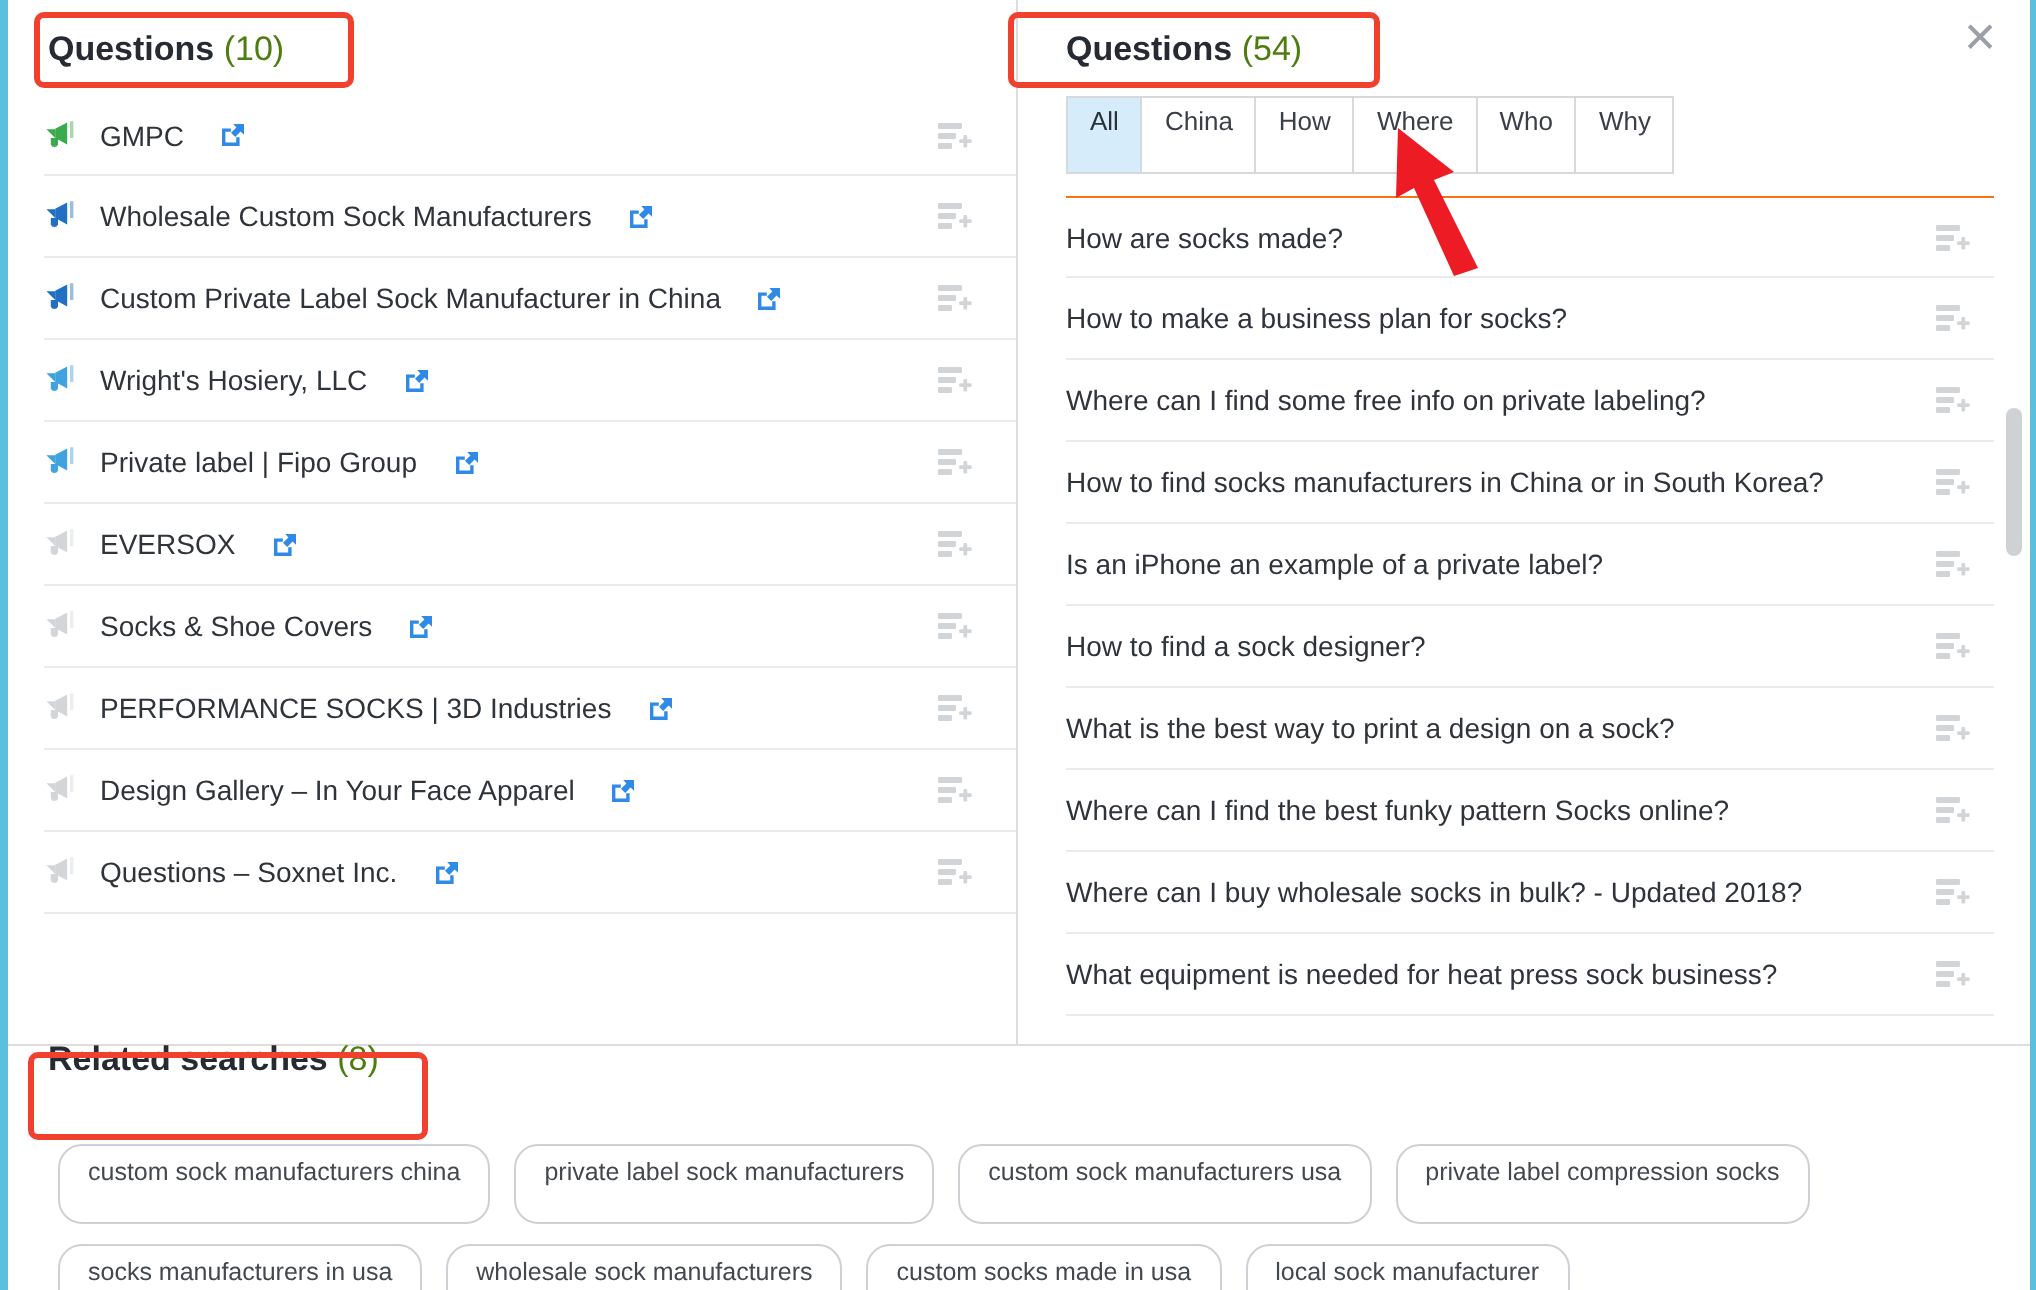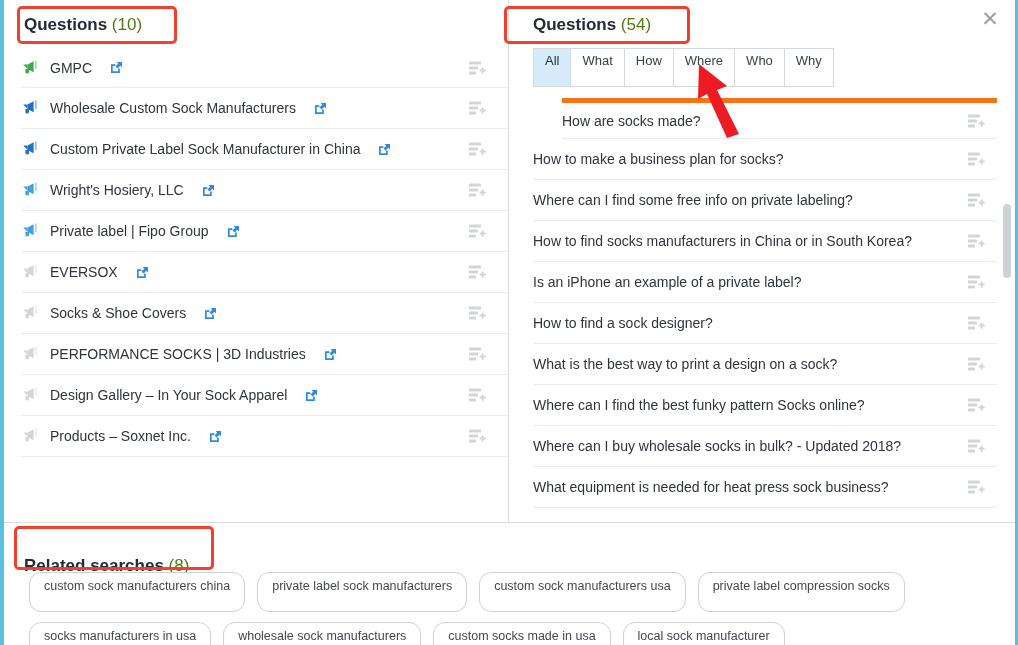--- a/index.html
+++ b/index.html
@@ -148,21 +148,21 @@
     left: 529px; right: 18px; top: 98px;
   }
   .qrow {
     position: relative;
     display: flex;
     align-items: center;
     height: 41px;
     border-bottom: 1px solid #e9ecef;
     padding-right: 30px;
   }
-  .qrow:first-child { border-top: 5px solid #f97316; margin-left: 29px; }
+  .qrow:first-child { border-top: 1px solid #f97316; }
   .qrow-text { font-size: 14px; color: #2f343b; white-space: nowrap; }
   .qrow .addlist { right: 12px; }
 
   
   .scrollbar-track {
     position: absolute;
     right: 4px; top: 100px;
     width: 8px; height: 412px;
   }
   .scrollbar-thumb {
@@ -177,21 +177,21 @@
   
   .arrow { position: absolute; left: 690px; top: 62px; pointer-events: none; }
 
   
   .related {
     position: absolute;
     left: 0; right: 0; top: 522px; bottom: 0;
     border-top: 1px solid #dddddd;
     background: #ffffff;
   }
-  .related-head { position: absolute; left: 20px; top: 556px; }
+  .related-head { position: absolute; left: 20px; top: 520px; }
   .box-related  { left: 10px; top: 526px; width: 200px; height: 44px; }
   .chips {
     position: absolute;
     left: 25px; top: 572px; right: 14px;
     display: flex;
     flex-wrap: wrap;
     gap: 10px 12px;
   }
   .chip {
     border: 1px solid #cdd1d5;
@@ -436,21 +436,21 @@
           </div>
           <div class="row">
             <span class="mega">
               <svg width="18" height="16" viewBox="0 0 18 16">
                 <path d="M11.6 1.2 L11.6 12.2 L5.6 9.0 L5.6 4.4 Z" fill="#d3d6d9"></path>
                 <path d="M1.2 4.6 L5.6 4.6 L5.6 9.0 L3.4 9.0 L3.4 12.4 A2 2 0 0 0 7.0 12.4 L7.0 9.0 L5.6 9.0 Z" fill="#d3d6d9"></path>
                 <rect x="13.0" y="0.6" width="1.7" height="8.4" fill="#d3d6d9" opacity="0.45"></rect>
               </svg>
             </span>
             <span class="row-text">
-              <span>Design Gallery – In Your Sock Apparel</span>
+              <span>Design Gallery – In Your Face Apparel</span>
               <span class="extlink">
                 <svg width="13" height="13" viewBox="0 0 13 13">
                   <path d="M1 3.2 L1 12 L9.8 12 L9.8 7.6 L8.1 7.6 L8.1 10.3 L2.7 10.3 L2.7 4.9 L5.4 4.9 L5.4 3.2 Z" fill="#2e8ae6"></path>
                   <path d="M6.6 1 L12 1 L12 6.4 L10.3 4.8 L7.6 7.5 L5.5 5.4 L8.2 2.7 Z" fill="#2e8ae6"></path>
                 </svg>
               </span>
             </span>
             <span class="addlist">
               <svg width="17" height="14" viewBox="0 0 17 14">
                 <rect x="0" y="0.5" width="12" height="3" rx="0.6" fill="#d2d5d8"></rect>
@@ -463,21 +463,21 @@
           </div>
           <div class="row">
             <span class="mega">
               <svg width="18" height="16" viewBox="0 0 18 16">
                 <path d="M11.6 1.2 L11.6 12.2 L5.6 9.0 L5.6 4.4 Z" fill="#d3d6d9"></path>
                 <path d="M1.2 4.6 L5.6 4.6 L5.6 9.0 L3.4 9.0 L3.4 12.4 A2 2 0 0 0 7.0 12.4 L7.0 9.0 L5.6 9.0 Z" fill="#d3d6d9"></path>
                 <rect x="13.0" y="0.6" width="1.7" height="8.4" fill="#d3d6d9" opacity="0.45"></rect>
               </svg>
             </span>
             <span class="row-text">
-              <span>Products – Soxnet Inc.</span>
+              <span>Questions – Soxnet Inc.</span>
               <span class="extlink">
                 <svg width="13" height="13" viewBox="0 0 13 13">
                   <path d="M1 3.2 L1 12 L9.8 12 L9.8 7.6 L8.1 7.6 L8.1 10.3 L2.7 10.3 L2.7 4.9 L5.4 4.9 L5.4 3.2 Z" fill="#2e8ae6"></path>
                   <path d="M6.6 1 L12 1 L12 6.4 L10.3 4.8 L7.6 7.5 L5.5 5.4 L8.2 2.7 Z" fill="#2e8ae6"></path>
                 </svg>
               </span>
             </span>
             <span class="addlist">
               <svg width="17" height="14" viewBox="0 0 17 14">
                 <rect x="0" y="0.5" width="12" height="3" rx="0.6" fill="#d2d5d8"></rect>
@@ -496,21 +496,21 @@
     </div>
   </div>
 
   <div class="sec-head questions-head">
     <span>Questions</span>
     <span class="count">(54)</span>
   </div>
 
   <div class="tabs" id="question-tabs">
       <div class="tab active">All</div>
-      <div class="tab">What</div>
+      <div class="tab">China</div>
       <div class="tab">How</div>
       <div class="tab">Where</div>
       <div class="tab">Who</div>
       <div class="tab">Why</div>
     </div>
 
   <div class="qlist" id="questions-list">
       <div class="qrow">
         <span class="qrow-text">How are socks made?</span>
         <span class="addlist">

